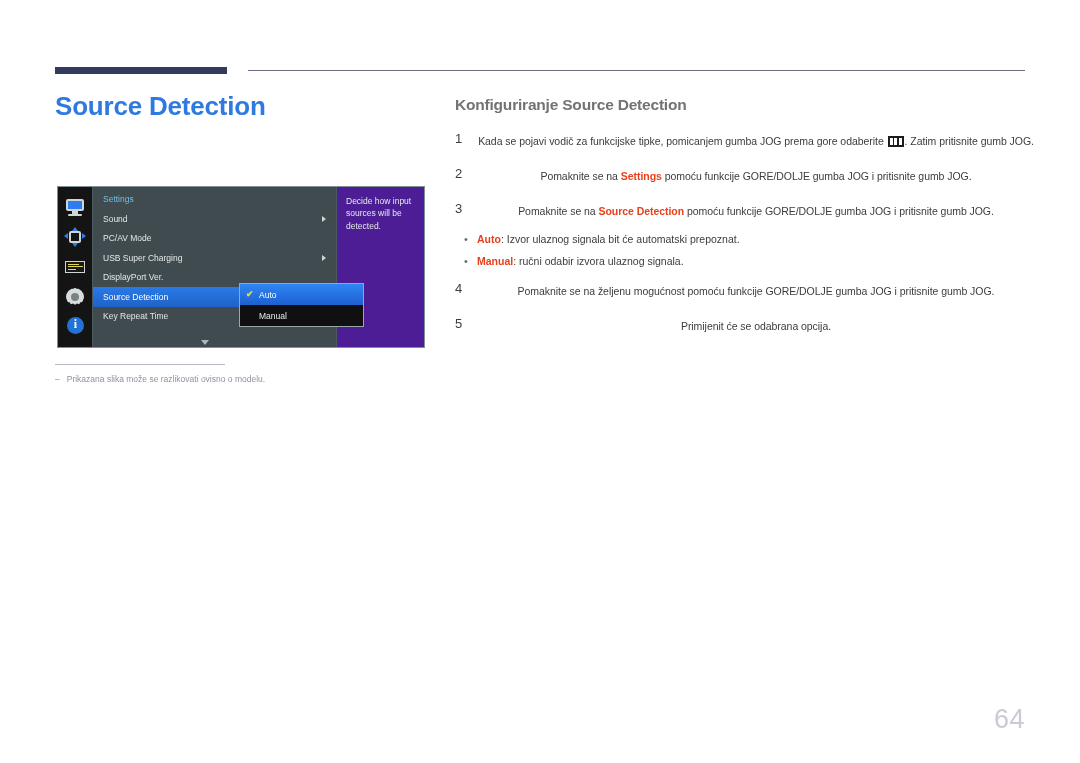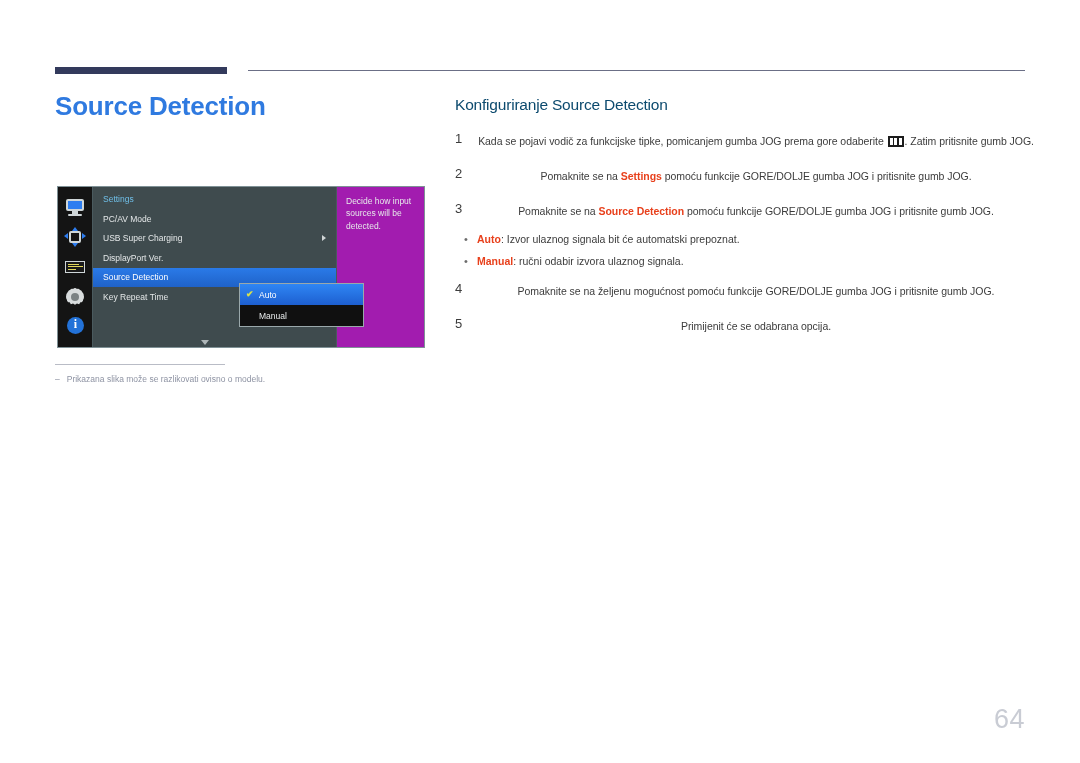--- a/index.html
+++ b/index.html
@@ -190,21 +190,21 @@
     background: linear-gradient(to bottom, #2f86f4, #1d5fd0);
     color: #ffffff;
   }
   .sub-check {
     width: 13px; color: #d9e24a; font-size: 9px; font-weight: bold; line-height: 1;
   }
   .sub-check.blank { color: transparent; }
 
   #osd-desc {
     flex: 1;
-    background: #a21caf;
+    background: #4c1d95;
     border-left: 1px solid #4a5a5e;
     box-sizing: border-box;
     padding: 8px 8px 0 9px;
     color: #e6e9ea;
     font-size: 8.5px;
     line-height: 1.45;
   }
 
   
   #footnote-wrap {
@@ -222,22 +222,22 @@
   #footnote .dash { color: #8e93a3; }
 
   
   #right-col {
     position: absolute;
     left: 455px; top: 96px;
     width: 580px;
   }
   #section-title {
     font-size: 15.5px;
-    font-weight: normal;
-    color: #0c4a6e;
+    font-weight: bold;
+    color: #737373;
     letter-spacing: -0.2px;
     margin: 0 0 18px 0;
   }
   .step {
     display: flex;
     margin-bottom: 19px;
     align-items: flex-start;
   }
   .step-num {
     width: 22px;
@@ -341,20 +341,24 @@
     </div>
     <div class="osd-ic ic-info">
       <div class="c"></div>
         <div class="i">i</div>
     </div>
   </div>
 
   <div id="osd-menu">
     <div id="osd-menu-head">Settings</div>
 
+    <div class="osd-row">
+      <span class="lbl">Sound</span>
+      <span class="arrow"></span>
+    </div>
     <div class="osd-row">
       <span class="lbl">PC/AV Mode</span>
     </div>
     <div class="osd-row">
       <span class="lbl">USB Super Charging</span>
       <span class="arrow"></span>
     </div>
     <div class="osd-row">
       <span class="lbl">DisplayPort Ver.</span>
     </div>

